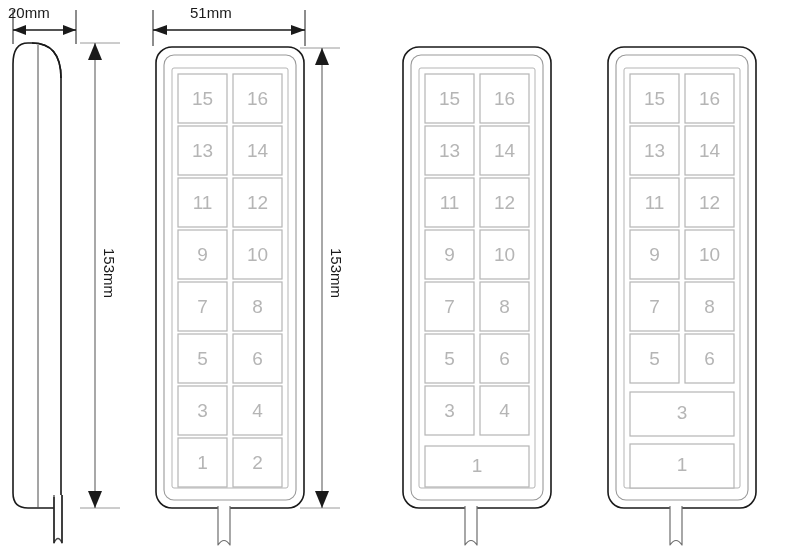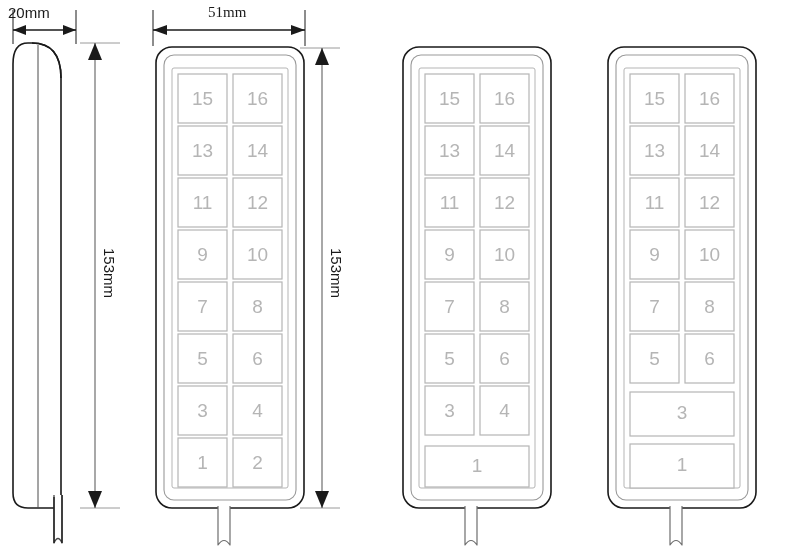--- a/index.html
+++ b/index.html
@@ -219,19 +219,19 @@
       <text class="keynum-wide" x="682" y="414">3</text>
 
       <rect x="630" y="444" width="104" height="44" fill="#ffffff" stroke="#b5b5b5" stroke-width="1.2"></rect>
       <text class="keynum-wide" x="682" y="466">1</text>
     </g>
 
   </svg>
 
   <div class="dim-label" style="left:8px;top:4px;">20mm</div>
 
-  <div class="dim-label" style="left:208px;top:4px;font-family:Liberation Serif, serif;">51mm</div>
+  <div class="dim-label" style="left:190px;top:4px;">51mm</div>
 
   <div class="dim-label vert" style="left:118px;top:248px;">153mm</div>
 
   <div class="dim-label vert" style="left:345px;top:248px;">153mm</div>
 
 </div>
 
 </body></html>

